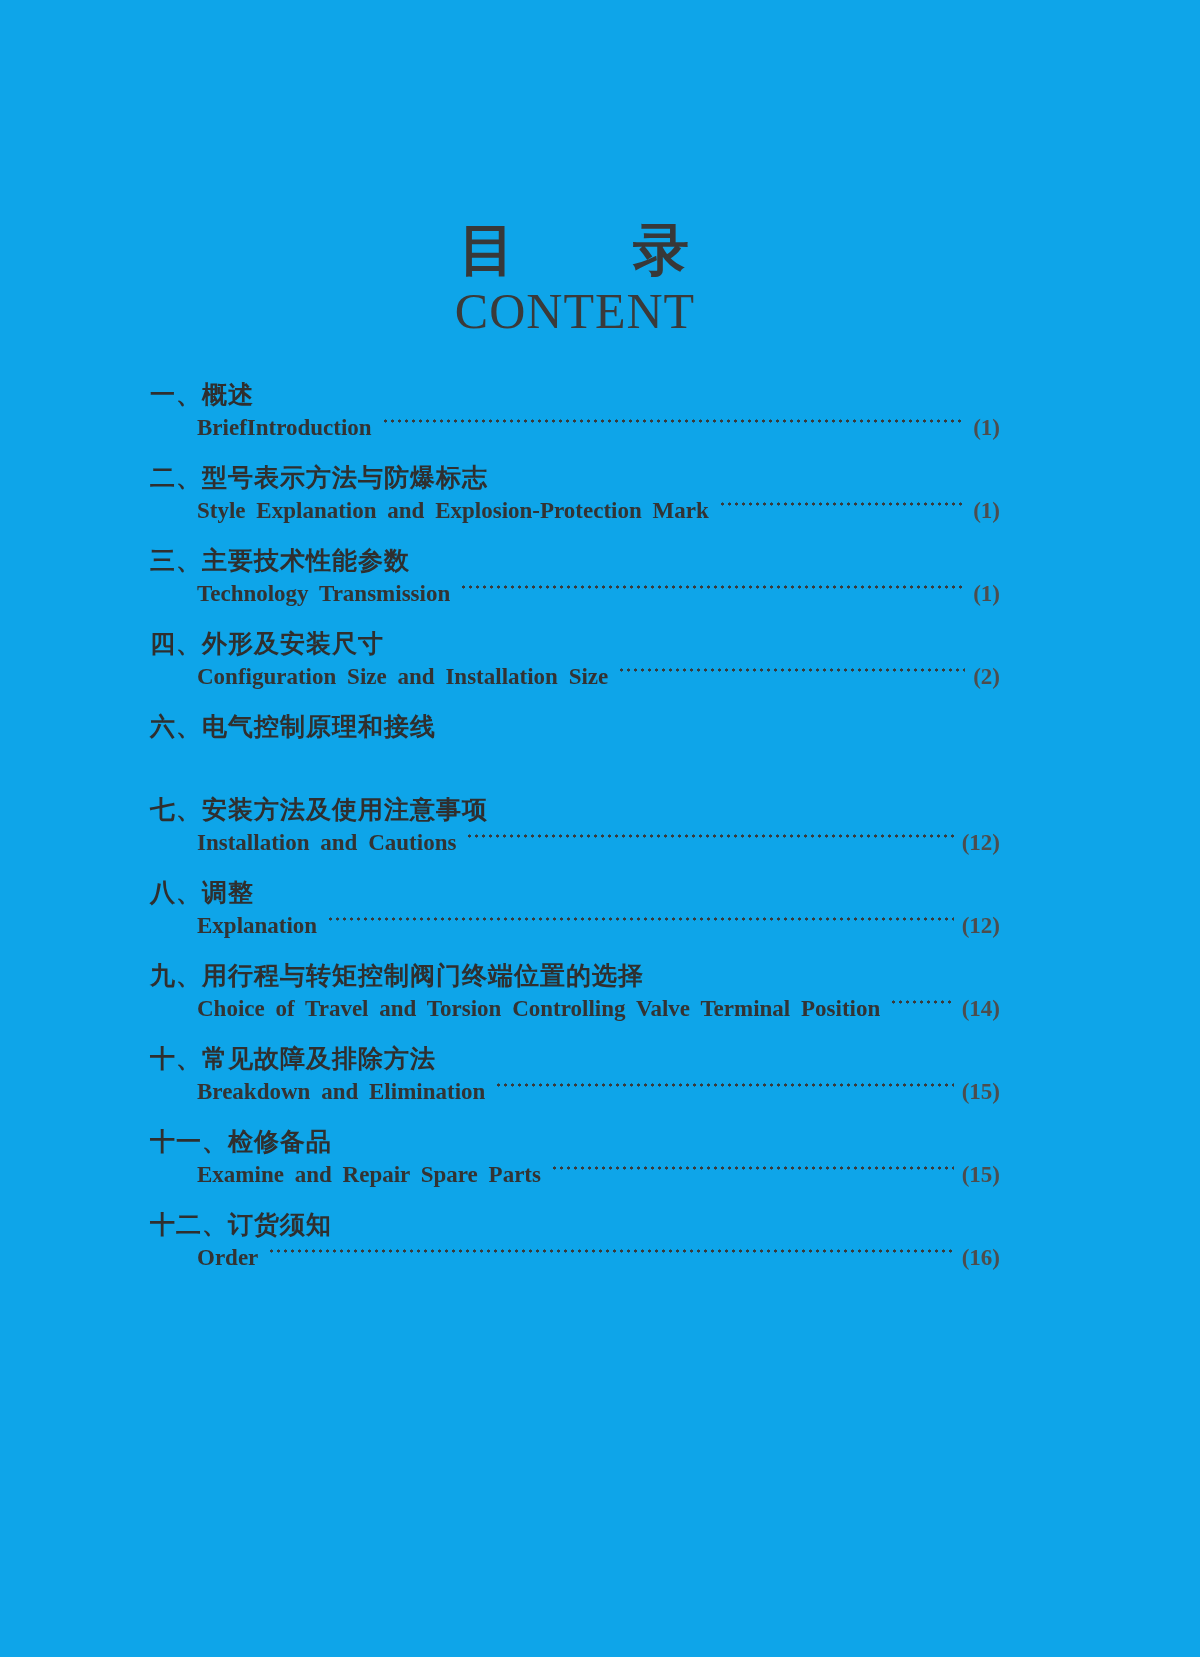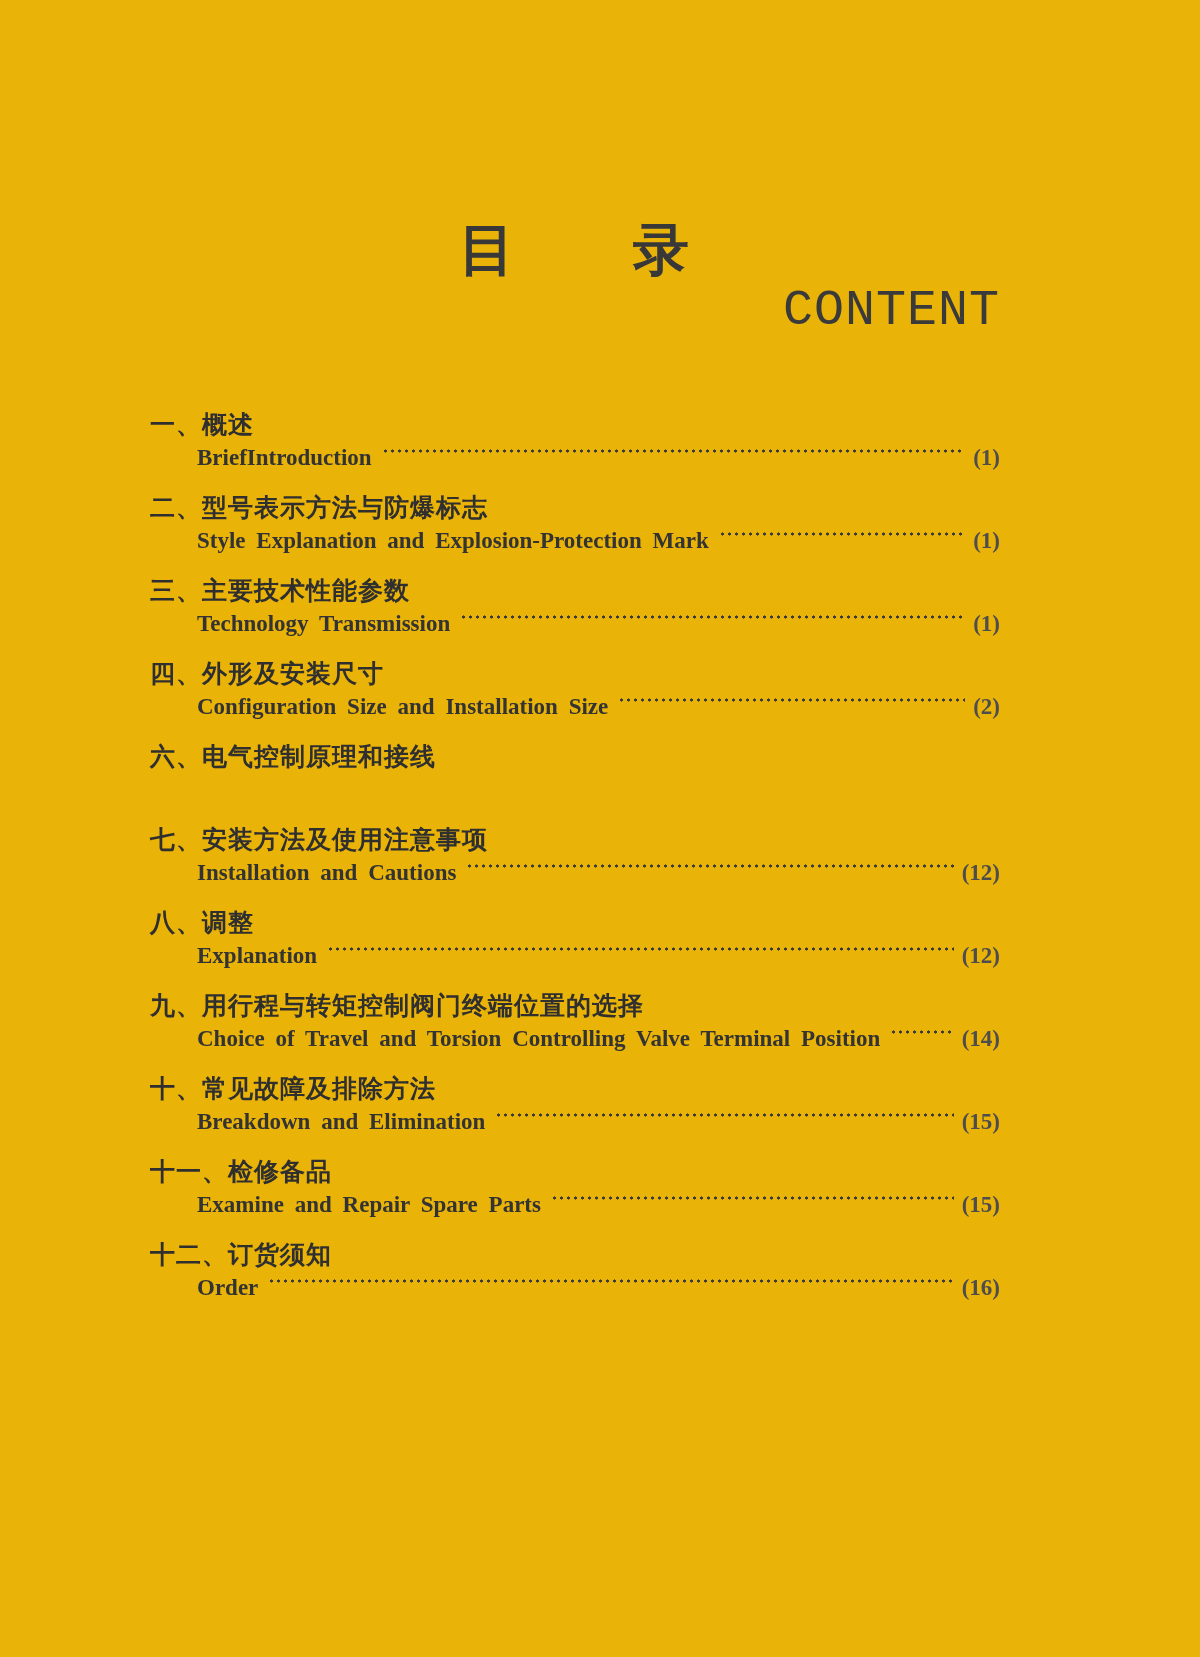--- a/index.html
+++ b/index.html
@@ -6,21 +6,21 @@
     margin: 0;
     padding: 0;
     background: #ffffff;
   }
   .page {
     position: relative;
     width: 1200px;
     height: 1657px;
     box-sizing: border-box;
     padding: 0 200px 0 150px;
-    background: #eab308;
+    background: #0ea5e9;
     font-family: "Liberation Serif", "DejaVu Serif", serif;
     color: #333333;
     overflow: hidden;
   }
   .title-block {
     padding-top: 222px;
     text-align: center;
   }
   .title-cn {
     margin: 0;
@@ -31,25 +31,24 @@
     letter-spacing: 2px;
     font-family: "Liberation Serif", "DejaVu Serif", serif;
   }
   .title-en {
     margin: 8px 0 0 0;
     font-size: 50px;
     line-height: 1;
     font-weight: normal;
     color: #3a3a3a;
     letter-spacing: 1px;
-    font-family: Liberation Mono, monospace;
-    text-align: right;
+    font-family: Liberation Serif, serif;
   }
   .toc {
-    margin-top: 68px;
+    margin-top: 38px;
   }
   .toc-entry {
     height: 83px;
   }
   .cn-line {
     height: 41px;
     display: flex;
     align-items: center;
     font-family: "Liberation Sans", "DejaVu Sans", sans-serif;
     font-weight: bold;

